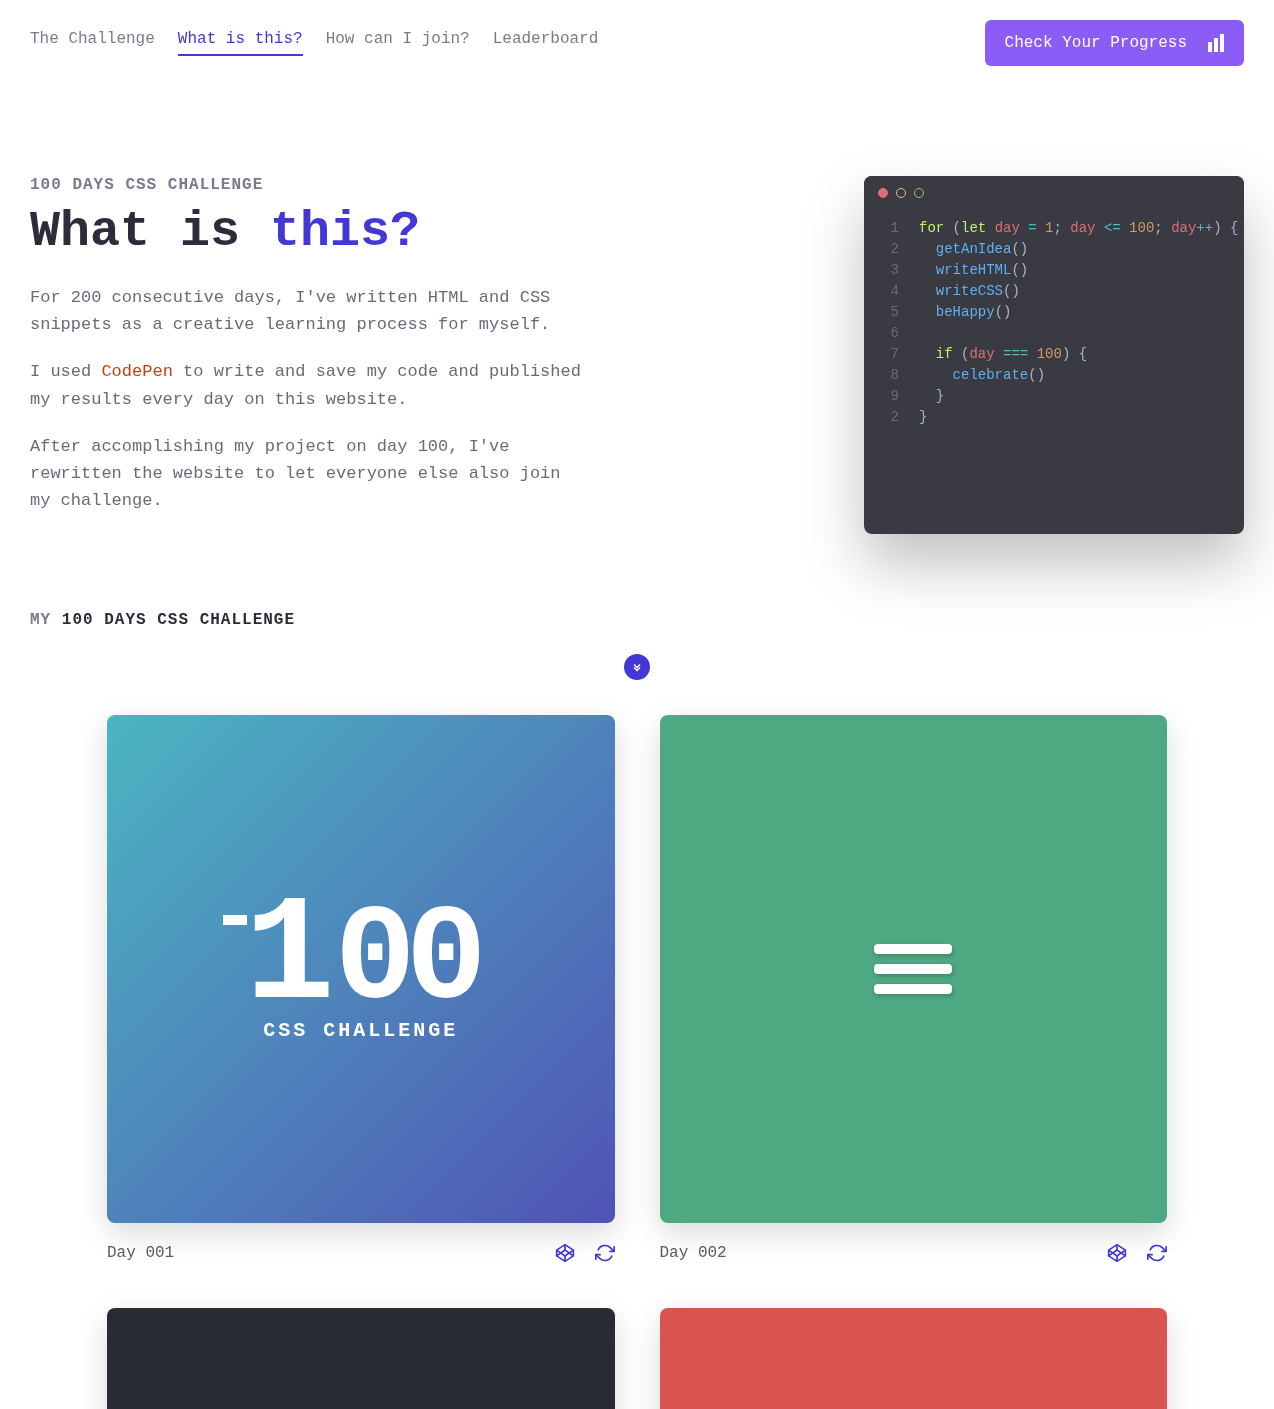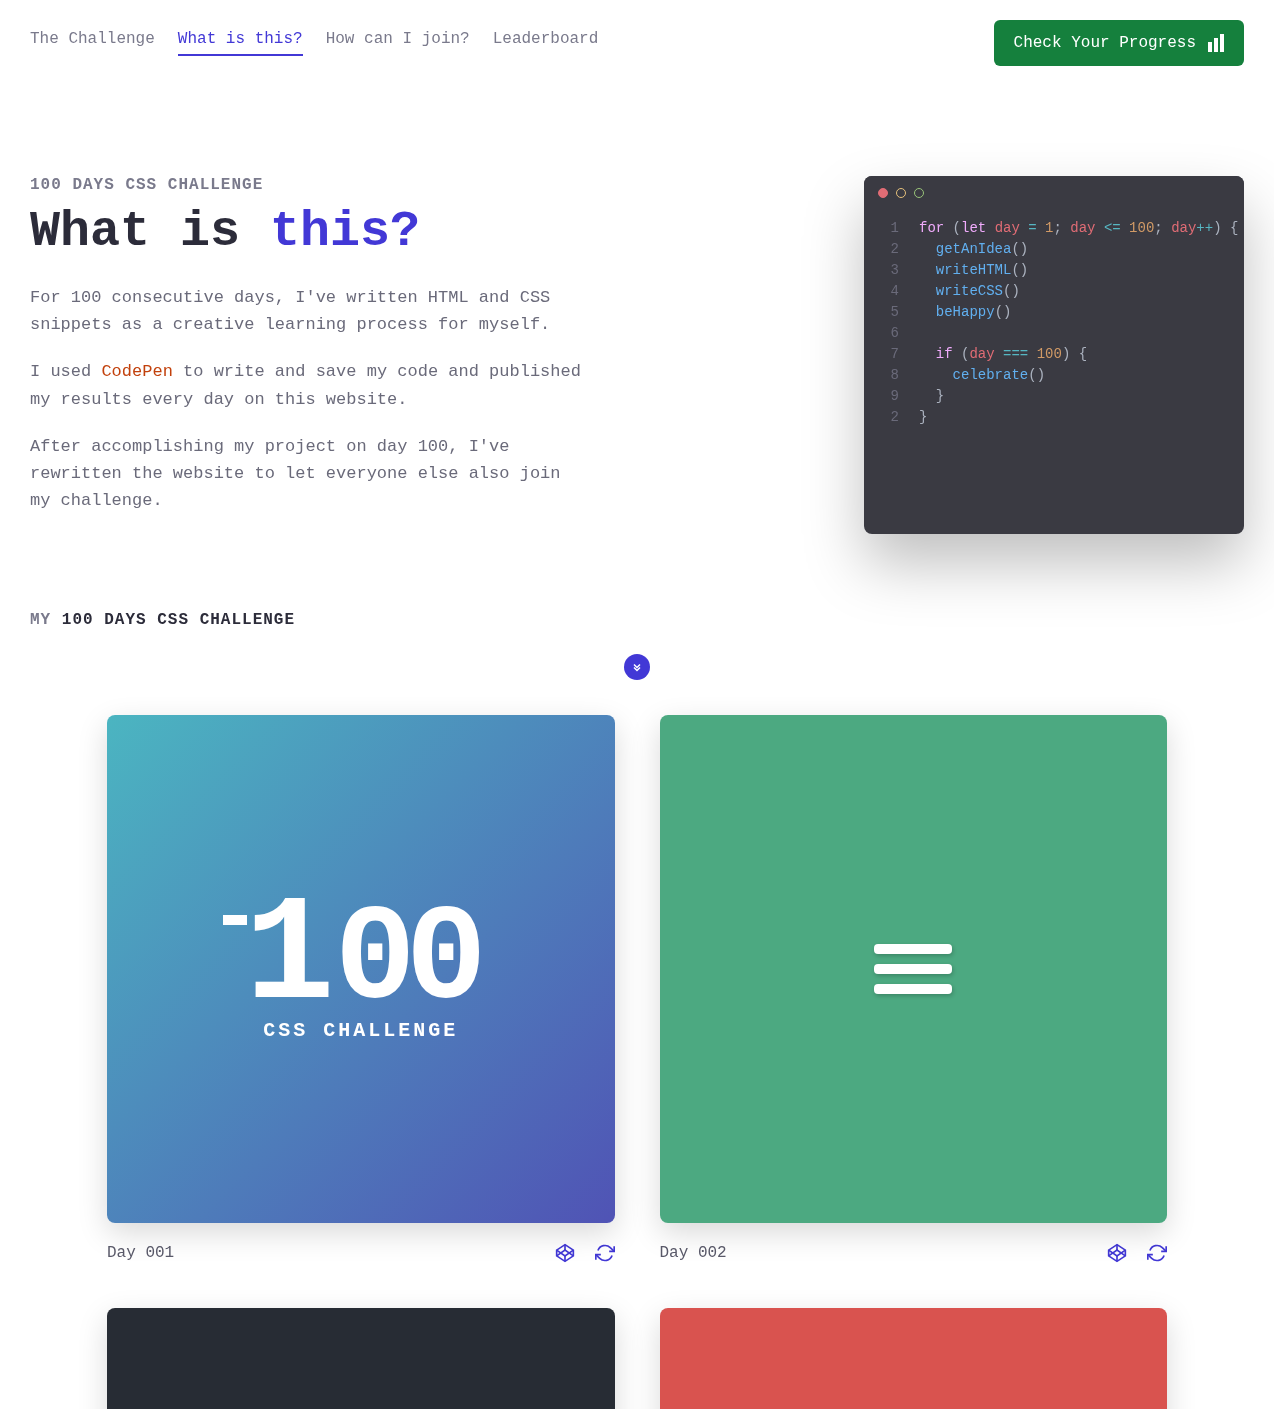--- a/index.html
+++ b/index.html
@@ -8,22 +8,22 @@
   background: #fff;
   color: #2c2c3a;
   width: 1274px;
 }
 .wrapper { padding: 0 30px; max-width: 1274px; margin: 0 auto; }
 .nav { display: flex; justify-content: space-between; align-items: center; padding: 20px 0; }
 .nav-links { display: flex; gap: 23px; }
 .nav-link { font-size: 16px; color: #7a7a8c; text-decoration: none; cursor: pointer; padding-bottom: 6px; }
 .nav-link.active { color: #4238d6; border-bottom: 2px solid #4238d6; }
 .cta-btn {
-  background: #15803d; color: #fff; padding: 14px 20px; border-radius: 6px;
-  font-size: 16px; display: flex; align-items: flex-end; gap: 12px; cursor: pointer;
+  background: #8b5cf6; color: #fff; padding: 14px 20px; border-radius: 6px;
+  font-size: 16px; display: flex; align-items: flex-end; gap: 21px; cursor: pointer;
   font-family: inherit; border: none;
 }
 .bars-icon { display: flex; align-items: flex-end; gap: 2px; }
 .bars-icon span { width: 4px; background: #fff; display: block; }
 .bars-icon span:nth-child(1){height:10px;}.bars-icon span:nth-child(2){height:14px;}.bars-icon span:nth-child(3){height:18px;}
 
 .hero { display: flex; gap: 60px; margin-top: 90px; }
 .hero-left { flex: 1; }
 .eyebrow { font-size: 16px; color: #7a7a8c; font-weight: bold; letter-spacing: 1px; margin-bottom: 10px; }
 .hero-title { font-size: 50px; font-weight: bold; line-height: 1.1; margin-bottom: 25px; }
@@ -32,21 +32,21 @@
 .hero-p a { color: #c2410c; text-decoration: none; }
 
 .code-window { width: 380px; background: #3a3a42; border-radius: 8px; overflow: hidden; box-shadow: 0 30px 60px rgba(0,0,0,0.25); }
 .code-header { background: #3a3a42; padding: 12px 14px; display: flex; gap: 8px; }
 .dot { width: 10px; height: 10px; border-radius: 50%; border: 1px solid; }
 .dot.r{border-color:#e06c75;background:#e06c75;}.dot.y{border-color:#e5c07b;}.dot.g{border-color:#98c379;}
 .code-body { background: #3a3a42; padding: 8px 0 20px; font-size: 14px; line-height: 1.5; }
 .code-line { display: flex; }
 .ln { width: 55px; text-align: right; padding-right: 20px; color: #6a6a7a; }
 .code { color: #abb2bf; white-space: pre; }
-.kw{color:#f0abfc;}.fn{color:#61afef;}.op{color:#56b6c2;}.num{color:#d19a66;}.var{color:#e06c75;}
+.kw{color:#bef264;}.fn{color:#61afef;}.op{color:#56b6c2;}.num{color:#d19a66;}.var{color:#e06c75;}
 
 .section2 { margin-top: 77px; text-align: left; }
 .sec2-title { font-size: 16px; color: #7a7a8c; font-weight: bold; letter-spacing: 1px; }
 .sec2-title .strong { color: #2c2c3a; }
 .scroll-ind { width: 26px; height: 26px; background: #4238d6; border-radius: 50%; margin: 25px auto 0; display: flex; align-items: center; justify-content: center; color: #fff; }
 
 .grid { display: grid; grid-template-columns: 1fr 1fr; gap: 45px; max-width: 1060px; margin: 35px auto 0; }
 .card { }
 .card-img { width: 100%; aspect-ratio: 1/1; border-radius: 8px; box-shadow: 0 10px 30px rgba(0,0,0,0.15); display: flex; align-items: center; justify-content: center; position: relative; overflow: hidden; }
 .card-meta { display: flex; justify-content: space-between; align-items: center; margin-top: 20px; font-size: 16px; color: #5a5a6a; }
@@ -93,21 +93,21 @@
         </span>
     </button>
   </nav>
 
   <div class="hero">
     <div class="hero-left">
       <div class="eyebrow">100 DAYS CSS CHALLENGE</div>
       <h1 class="hero-title">
         <span>What is </span><span class="accent">this?</span>
       </h1>
-      <p class="hero-p">For 100 consecutive days, I've written HTML and CSS snippets as a creative learning process for myself.</p>
+      <p class="hero-p">For 200 consecutive days, I've written HTML and CSS snippets as a creative learning process for myself.</p>
       <p class="hero-p">
         <span>I used </span><a>CodePen</a><span> to write and save my code and published my results every day on this website.</span>
       </p>
       <p class="hero-p">After accomplishing my project on day 100, I've rewritten the website to let everyone else also join my challenge.</p>
     </div>
 
     <div class="code-window">
       <div class="code-header">
         <span class="dot r"></span>
         <span class="dot y"></span>

